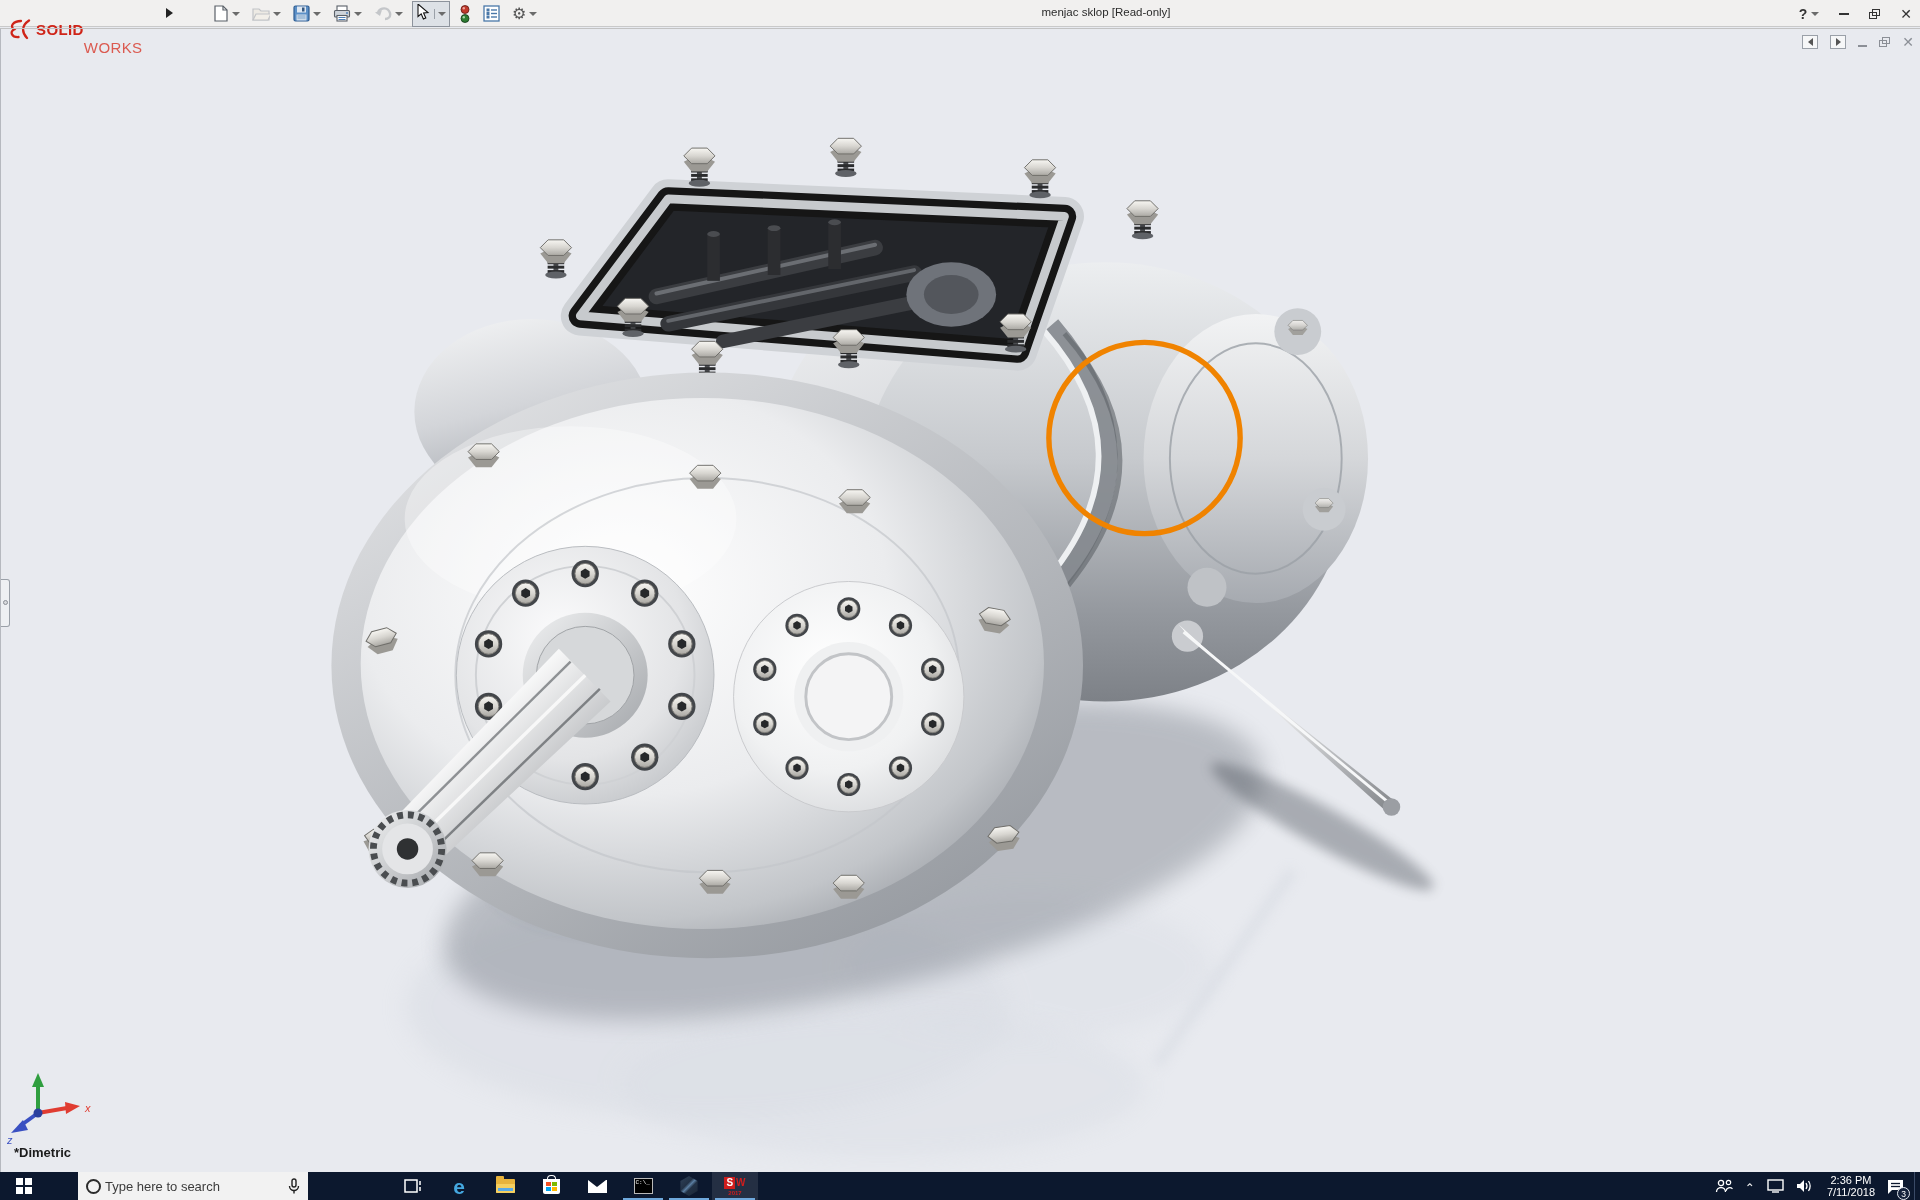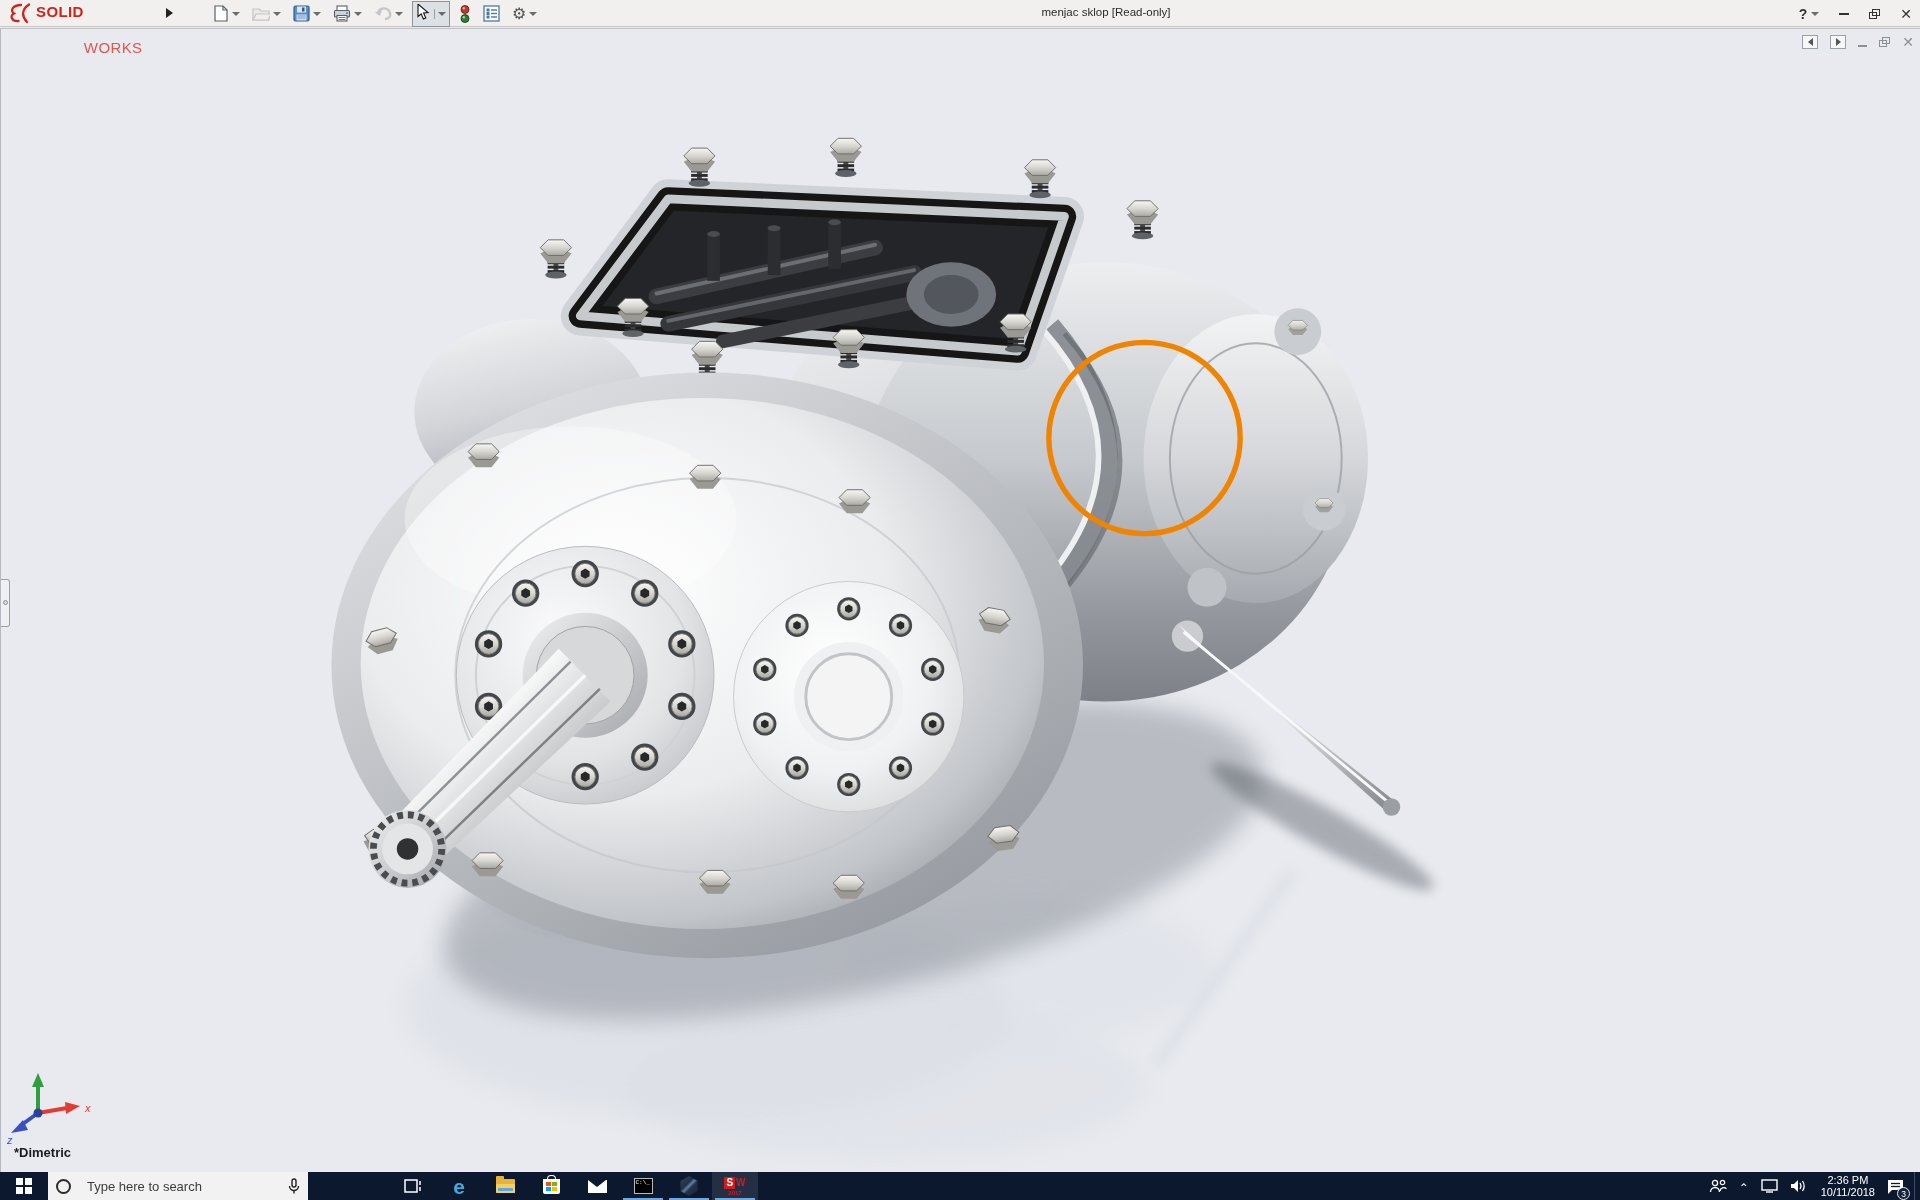--- a/index.html
+++ b/index.html
@@ -1,20 +1,20 @@
 <!DOCTYPE html>
 <html><head>
 <meta charset="utf-8">
 <style>
   * { margin:0; padding:0; box-sizing:border-box; }
   html,body { width:1920px; height:1200px; overflow:hidden; font-family:"Liberation Sans",sans-serif; background:#e8eaef; }
 
   
   .titlebar { position:absolute; left:0; top:0; width:1920px; height:27px; background:#f1f0ef; border-bottom:1px solid #c9c9c9; }
-  .brand { position:absolute; left:8px; top:3px; display:flex; align-items:flex-start; gap:4px; }
+  .brand { position:absolute; left:8px; top:3px; display:flex; align-items:center; gap:4px; }
   .brand-word { font-size:15px; letter-spacing:.4px; }
   .brand-solid { font-weight:bold; color:#cf2418; }
   .brand-works { font-weight:normal; color:#db5a50; }
   .flyout-btn { position:absolute; left:160px; top:2px; width:18px; height:22px; display:flex; align-items:center; justify-content:center; }
   .tri-right { width:0; height:0; border-left:7px solid #222; border-top:5px solid transparent; border-bottom:5px solid transparent; }
   .tb-tools { position:absolute; left:210px; top:0; height:27px; display:flex; align-items:center; gap:6px; }
   .tool { display:flex; align-items:center; gap:3px; padding:2px 3px; }
   .caret { width:0; height:0; border-left:4px solid transparent; border-right:4px solid transparent; border-top:4px solid #6b6b6b; }
   .tool.disabled svg { opacity:.45; }
   .select-box { display:flex; align-items:center; background:#dde1e6; border:1px solid #8d939c; }
@@ -48,21 +48,21 @@
   .panel-tab .dot { position:absolute; left:2px; top:20px; width:5px; height:5px; border:1px solid #8b8f96; border-radius:50%; background:#d8dadd; }
   .view-label { position:absolute; left:13px; top:1116px; font-size:13px; font-weight:bold; color:#1b1b1b; }
   .model-svg { position:absolute; left:0; top:0; }
   .triad-svg { position:absolute; left:0; top:1037px; }
 
   
   .taskbar { position:absolute; left:0; top:1172px; width:1920px; height:28px; background:#0c182e; display:flex; align-items:stretch; }
   .start-btn { width:48px; display:flex; align-items:center; justify-content:center; }
   .winlogo { display:grid; grid-template-columns:7px 7px; grid-template-rows:7px 7px; gap:1.5px; }
   .winlogo div { background:#fff; }
-  .search-box { width:260px; background:#f2f2f2; display:flex; align-items:center; padding:0 8px; gap:16px; }
+  .search-box { width:230px; background:#f2f2f2; display:flex; align-items:center; padding:0 8px; gap:4px;margin-left:30px; }
   .cortana-ring { width:15px; height:15px; border:2px solid #2b2b2b; border-radius:50%; }
   .search-text { flex:1; font-size:13px; color:#3c3c3c; }
   .apps { display:flex; margin-left:82px; }
   .app { position:relative; width:46px; display:flex; align-items:center; justify-content:center; }
   .app.active { background:rgba(255,255,255,.10); }
   .app .underline { position:absolute; bottom:0; left:3px; right:3px; height:2.5px; background:#6fa8dc; }
   .edge-e { color:#45a8e0; font-size:21px; font-weight:bold; line-height:1; }
   .folder { position:relative; width:19px; height:14px; }
   .folder .back { position:absolute; inset:0; background:#e8b33c; border-radius:1px; }
   .folder .tabf { position:absolute; left:0; top:-3px; width:8px; height:4px; background:#e8b33c; border-radius:1px 1px 0 0; }
@@ -548,21 +548,21 @@
     </div>
     <div class="tray-item">
       <svg width="17" height="14" viewBox="0 0 17 14">
         <polygon points="1,5 4,5 8,1 8,13 4,9 1,9" fill="#fff"></polygon>
         <path d="M10 4 Q12 7 10 10" fill="none" stroke="#fff" stroke-width="1.3"></path>
         <path d="M12.5 2 Q15.8 7 12.5 12" fill="none" stroke="#fff" stroke-width="1.3"></path>
       </svg>
     </div>
     <div class="clock">
       <div>2:36 PM</div>
-      <div>10/11/2018</div>
+      <div>7/11/2018</div>
     </div>
     <div class="tray-item action-wrap">
       <svg width="17" height="15" viewBox="0 0 17 15">
         <path d="M1 1 h15 v10 h-11 l-4 4 z" fill="#fff"></path>
         <line x1="4" y1="4.5" x2="13" y2="4.5" stroke="#0c182e" stroke-width="1.3"></line>
         <line x1="4" y1="7.5" x2="13" y2="7.5" stroke="#0c182e" stroke-width="1.3"></line>
       </svg>
       <div class="badge">3</div>
     </div>
     <div class="show-desktop"></div>

